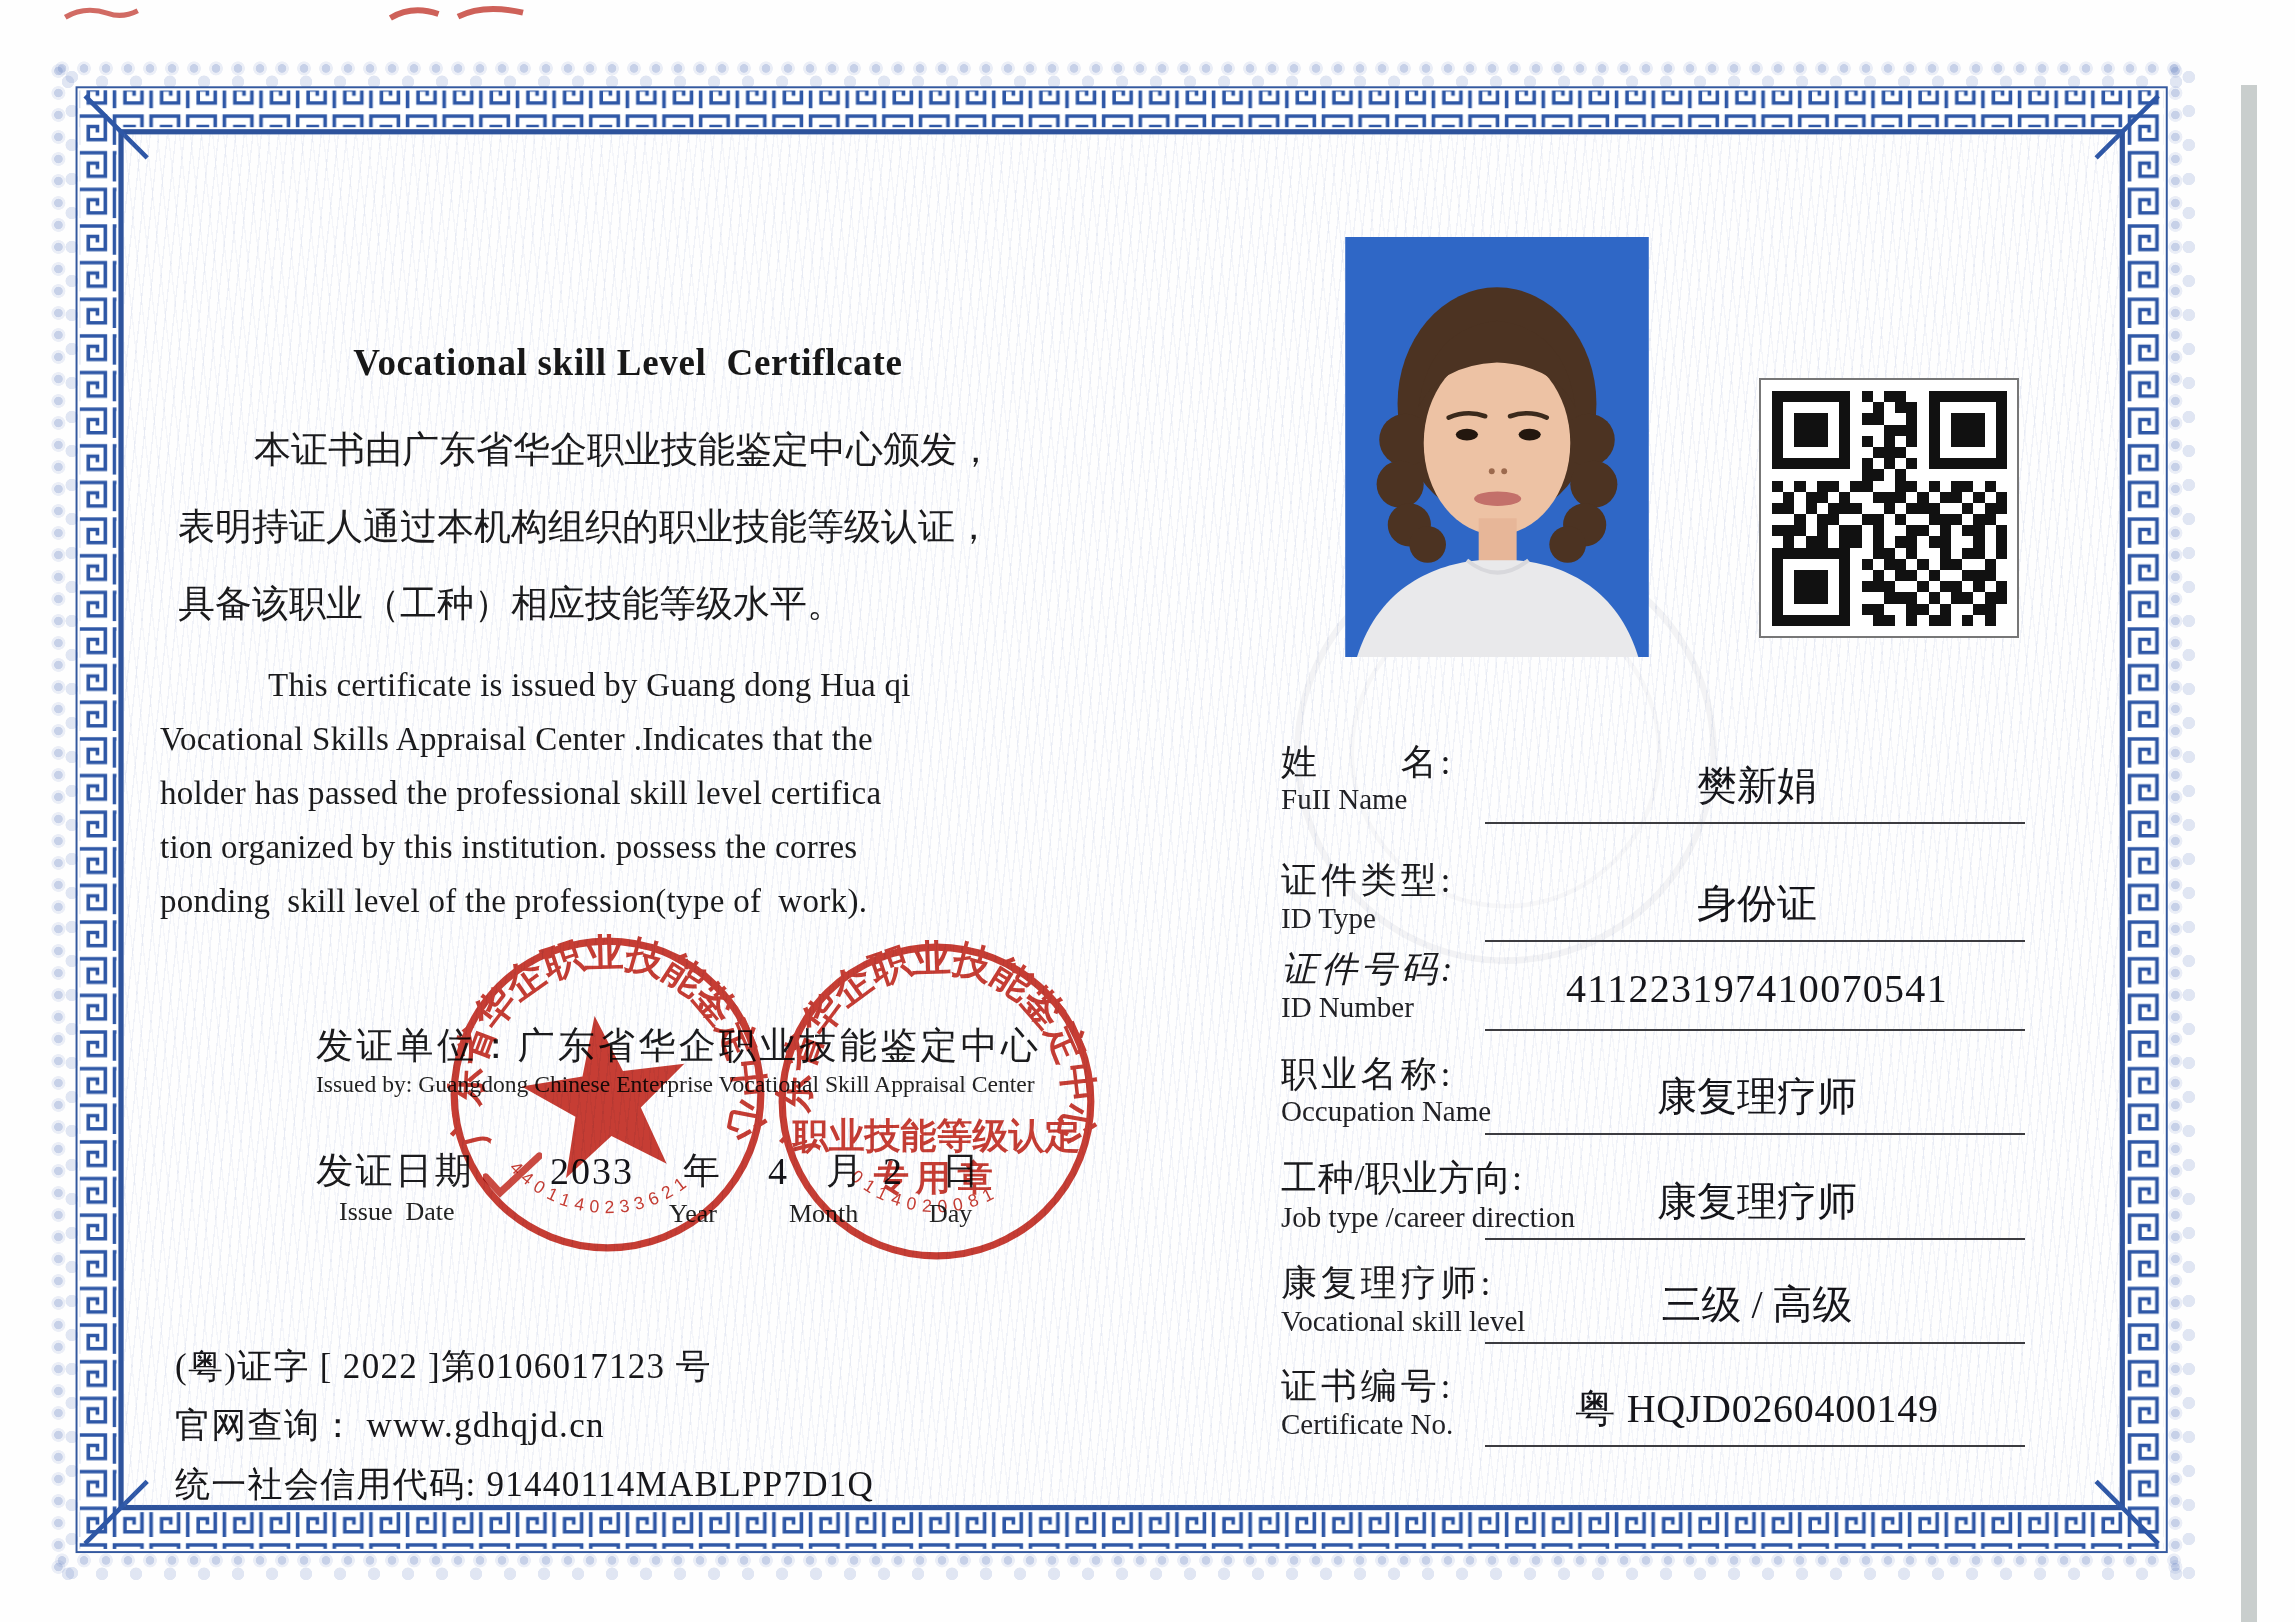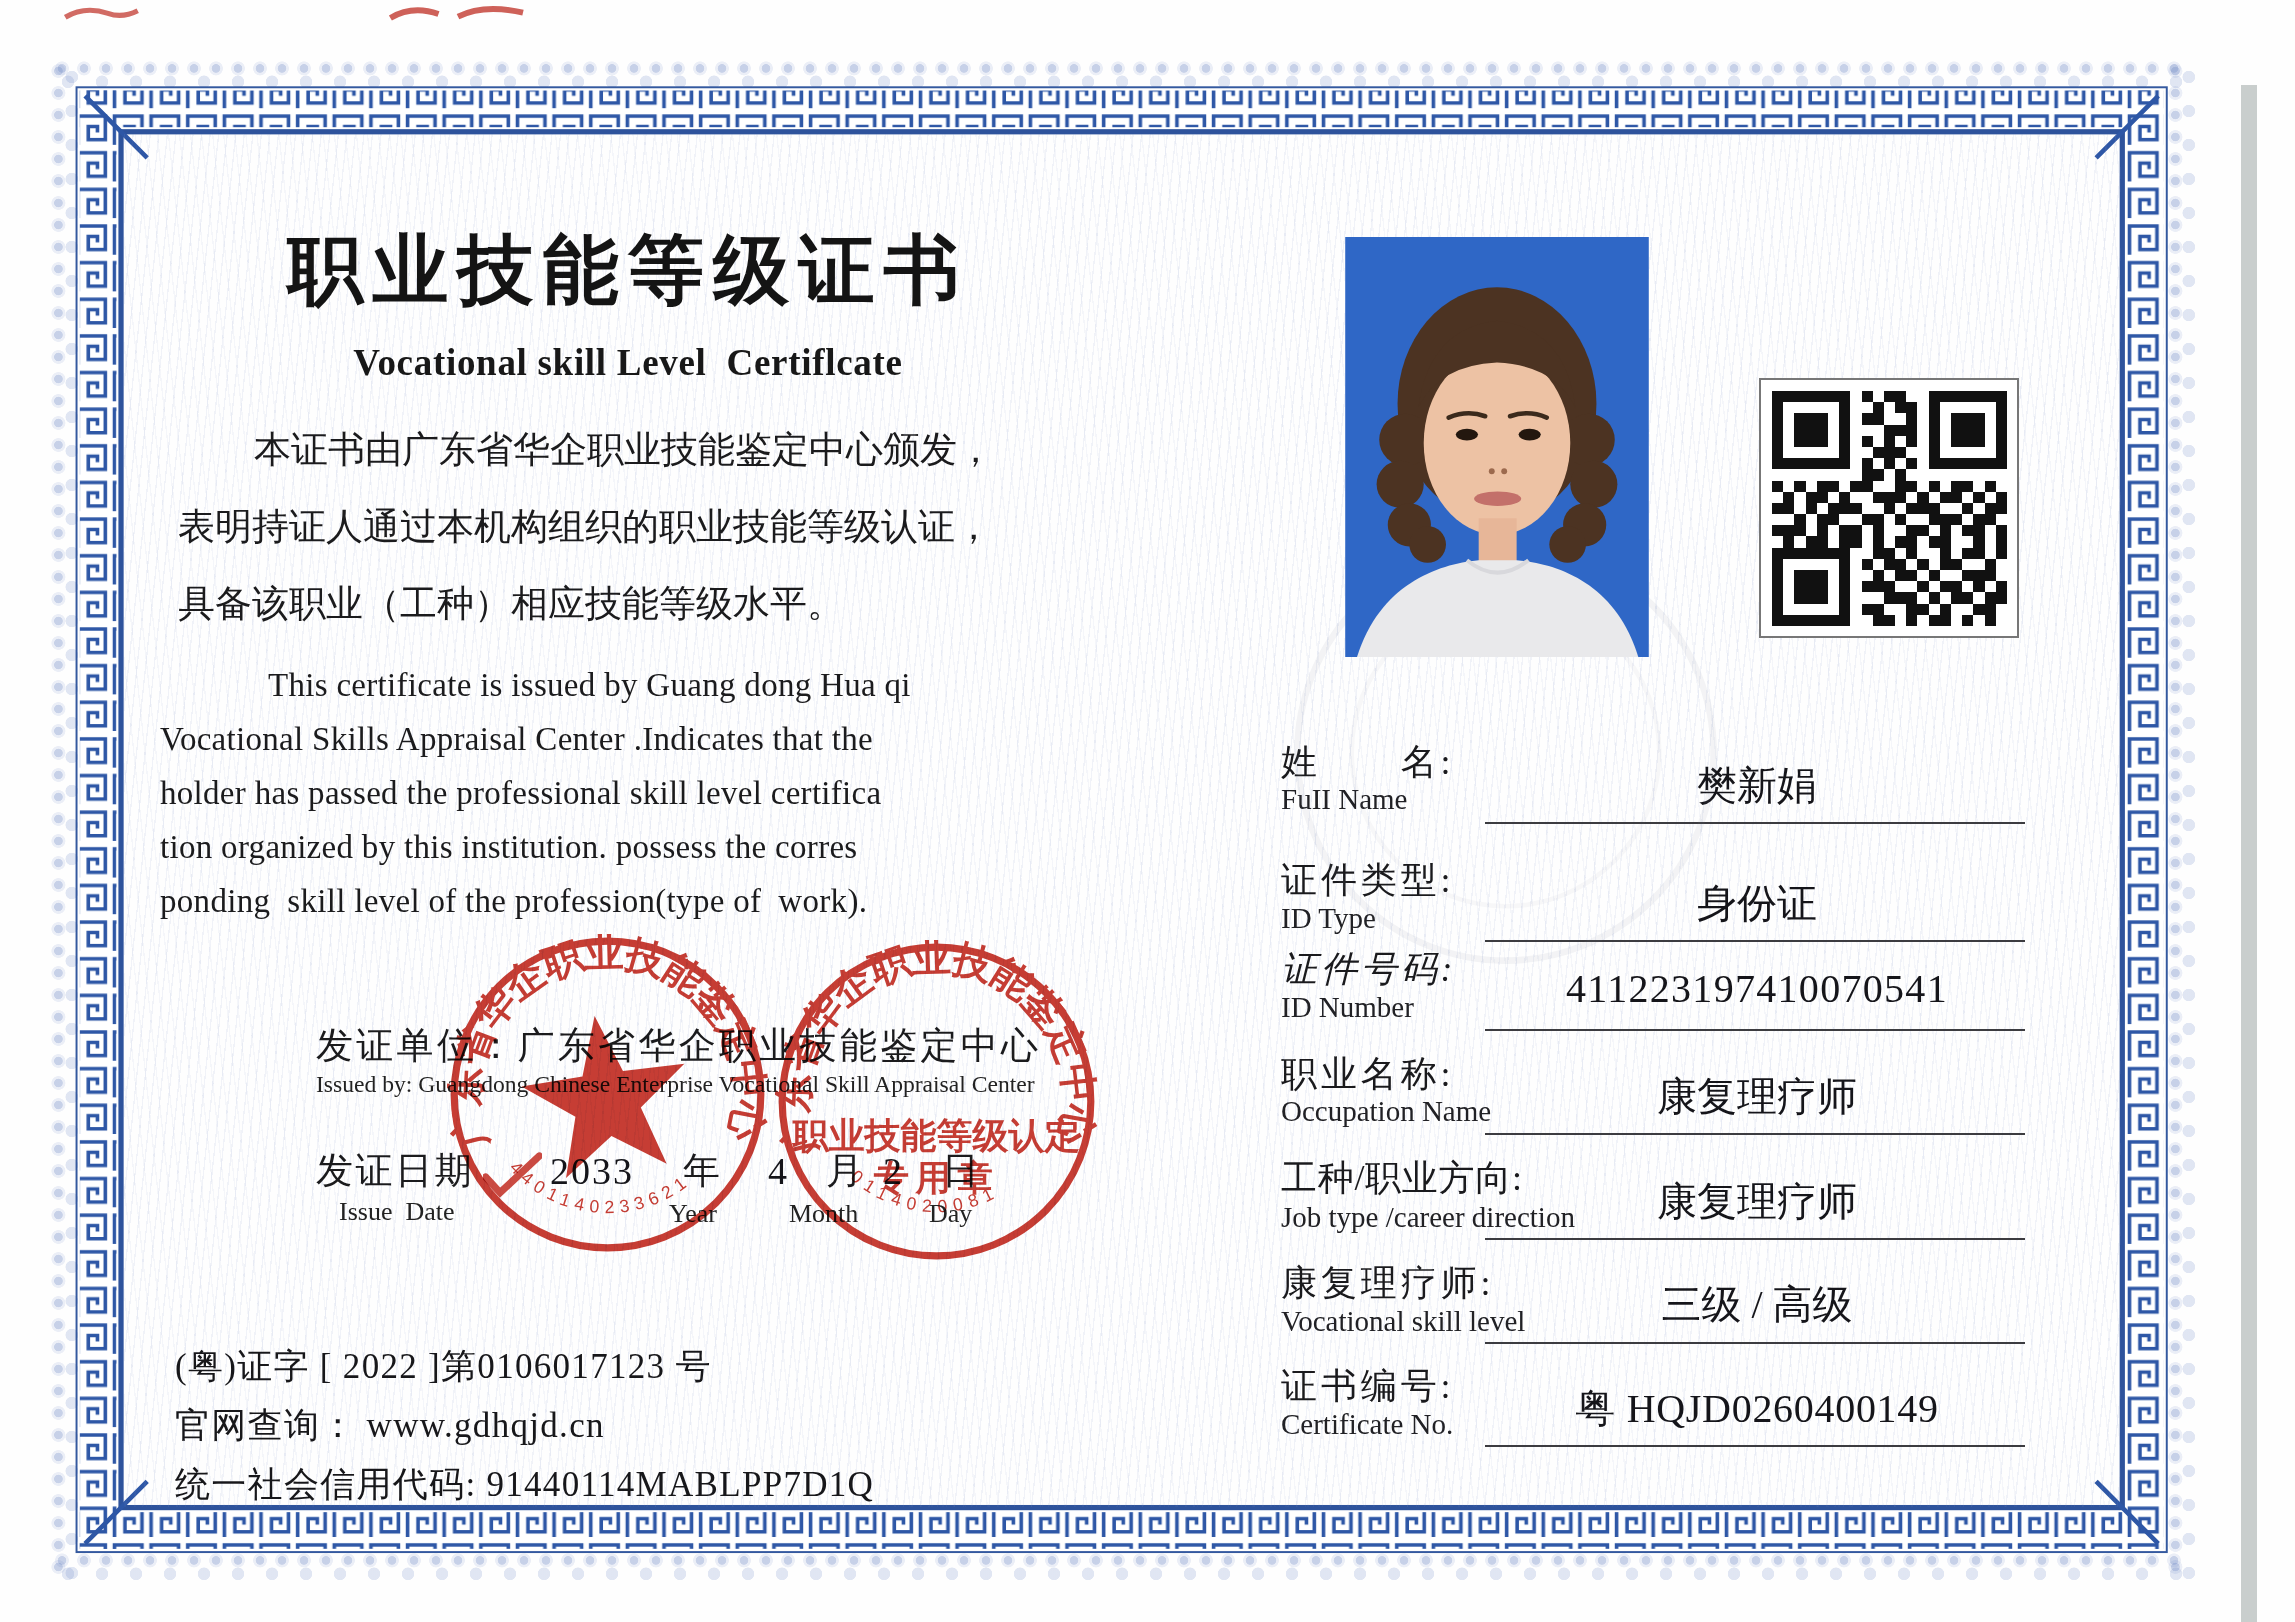--- a/index.html
+++ b/index.html
@@ -81,21 +81,20 @@
     <path d="M130,146 L225,241 M3299,146 L3204,241 M130,2359 L225,2264 M3299,2359 L3204,2264" stroke="#2e57a6" stroke-width="7" fill="none"></path>
   </svg>
 
   <div class="guilloche"></div>
 
   <svg class="abs ghost" style="left:1283px;top:530px;" width="445" height="445" viewBox="0 0 680 680">
     <circle cx="340" cy="340" r="318" fill="none" stroke="rgba(125,130,148,0.16)" stroke-width="10"></circle>
     <circle cx="340" cy="340" r="235" fill="none" stroke="rgba(125,130,148,0.10)" stroke-width="7"></circle>
   </svg>
 
-  <div class="abs title-cn">职业技能等级证书</div>
   <div class="abs title-en">Vocational skill Level  Certiflcate</div>
 
   <div class="abs para-cn">
     <div class="l1">本证书由广东省华企职业技能鉴定中心颁发，</div>
     <div>表明持证人通过本机构组织的职业技能等级认证，</div>
     <div>具备该职业（工种）相应技能等级水平。</div>
   </div>
 
   <div class="abs para-en">
     <div class="l1">This certificate is issued by Guang dong Hua qi</div>

